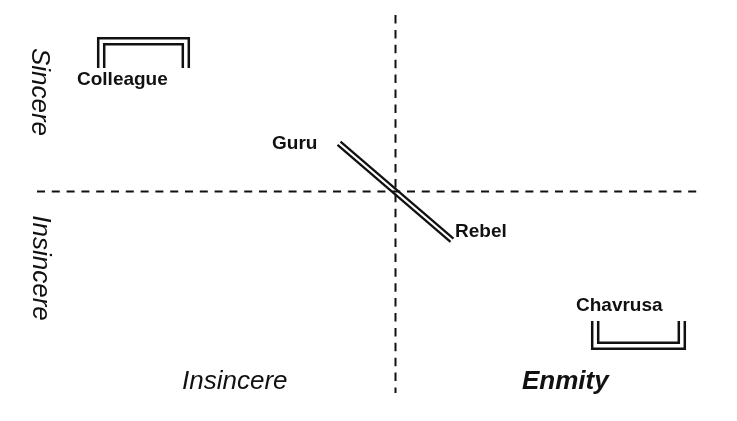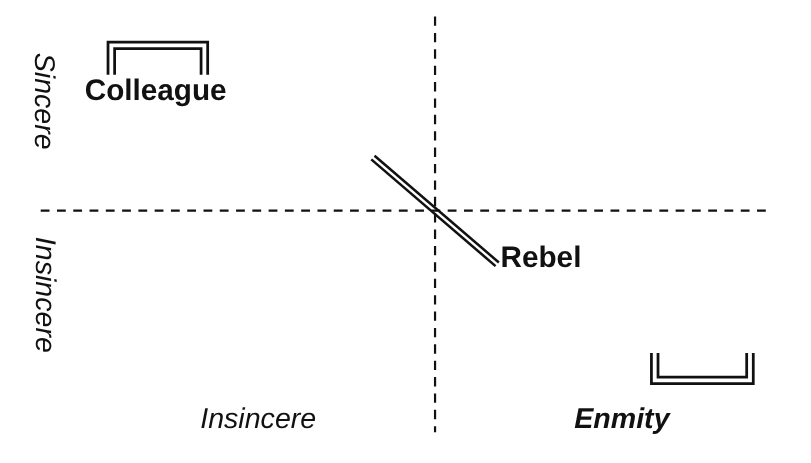--- a/index.html
+++ b/index.html
@@ -23,21 +23,21 @@
     width: 737px;
     height: 421px;
   }
   .label {
     position: absolute;
     line-height: 1;
     white-space: nowrap;
     color: #111111;
   }
   .node-label {
-    font-size: 27px;
+    font-size: 19px;
     font-weight: bold;
   }
   .axis-label {
     font-size: 26px;
     font-style: italic;
     font-weight: normal;
   }
   .vertical-axis-label {
     transform: translate(-50%, -50%) rotate(90deg);
   }
@@ -74,17 +74,19 @@
   <div class="label axis-label vertical-axis-label" style="left:41px; top:92px;">Sincere</div>
 
   <div class="label axis-label vertical-axis-label" style="left:42px; top:268px;">Insincere</div>
 
   <div class="label axis-label" style="left:182px; top:367px;">Insincere</div>
 
   <div class="label axis-label" style="left:522px; top:367px;font-weight:bold;">Enmity</div>
 
   <div class="label node-label" style="left:77px; top:69px;">Colleague</div>
 
+  <div class="label node-label" style="left:272px; top:133px;">Guru</div>
 
   <div class="label node-label" style="left:455px; top:221px;">Rebel</div>
 
+  <div class="label node-label" style="left:576px; top:295px;">Chavrusa</div>
 
 </div>
 
 </body></html>

